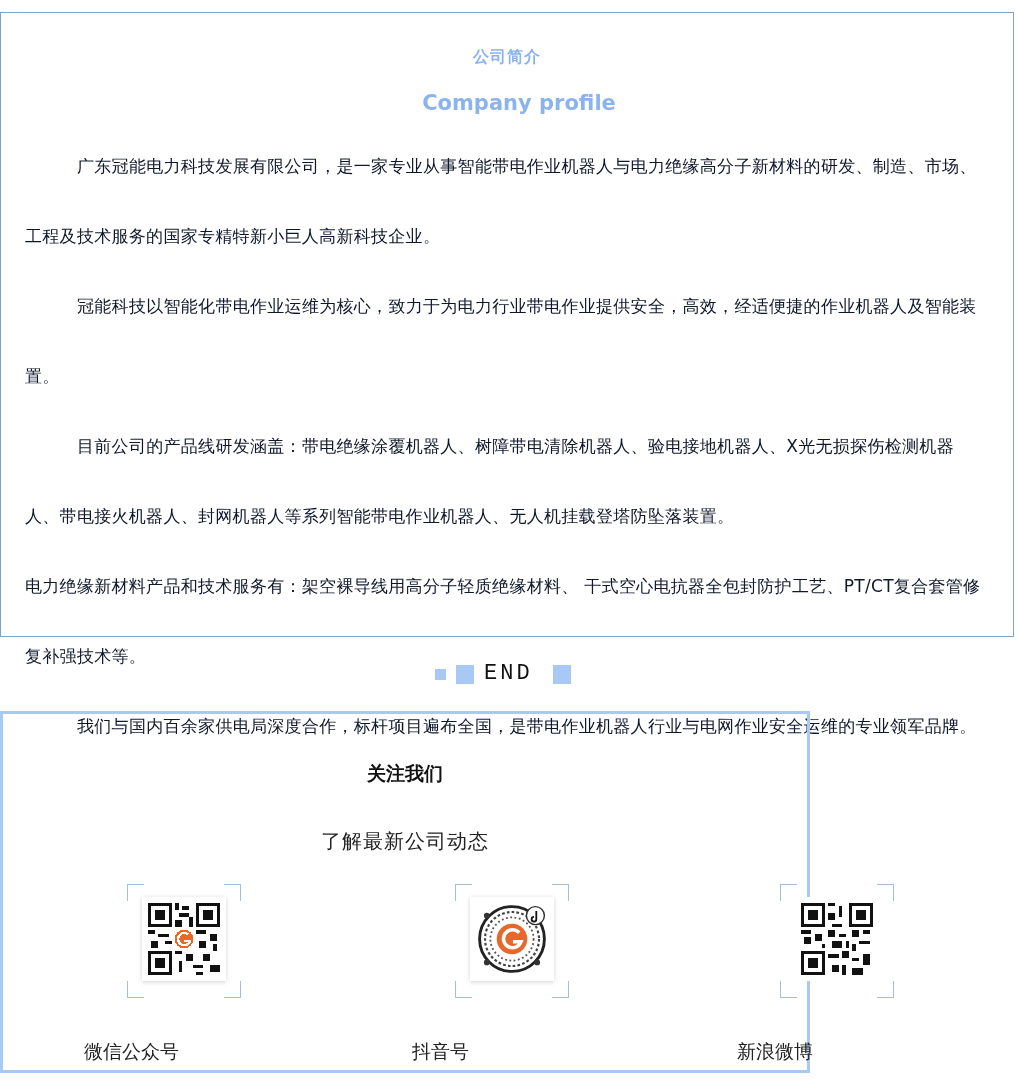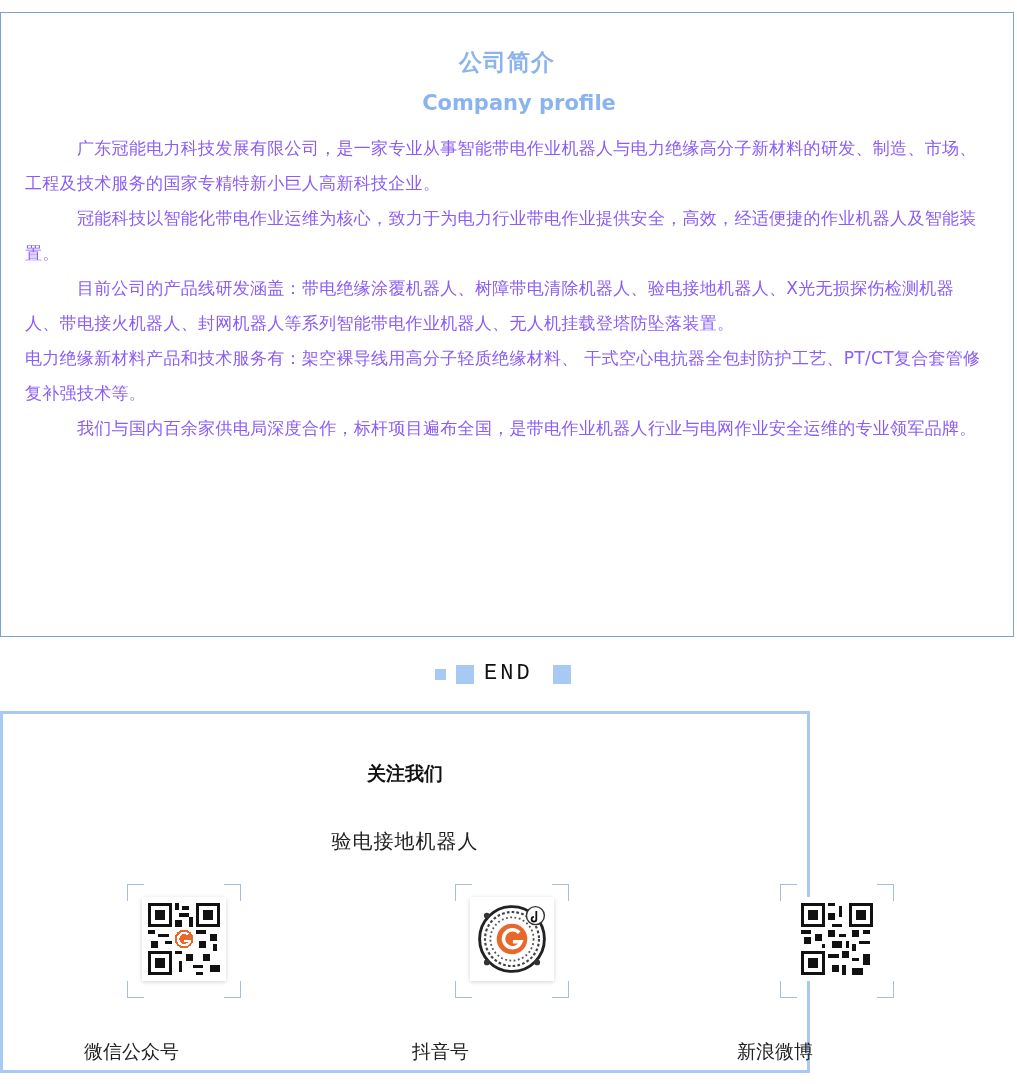--- a/index.html
+++ b/index.html
@@ -7,31 +7,31 @@
       width: 1017px; height: 1084px; position: relative; overflow: hidden;
       font-family: "DejaVu Sans", "Liberation Sans", sans-serif;
       color: #333333;
     }
     .profile-box {
       position: absolute; left: 0; top: 12px; width: 1014px; height: 625px;
       border: 1px solid #7ba3cf; box-sizing: border-box;
     }
     .profile-title {
       position: absolute; left: 0; right: 0; top: 34px; text-align: center;
-      font-size: 23px; font-weight: bold; color: #8bb4ee; letter-spacing: 1px;
+      font-size: 16px; font-weight: bold; color: #8bb4ee; letter-spacing: 1px;
     }
     .profile-subtitle {
       position: absolute; left: 0; right: 0; top: 78px; text-align: center;
       font-size: 21px; font-weight: bold; color: #8bb4ee;
       font-family: "DejaVu Sans", "Liberation Sans", sans-serif;
       padding-left: 24px;
     }
     .profile-body {
       position: absolute; left: 24px; right: 26px; top: 118px;
-      font-size: 17px; line-height: 35px; color: #8b5cf6;
+      font-size: 17px; line-height: 70px; color: #0f172a;
       letter-spacing: 0.3px;
     }
     .profile-body p { margin: 0; }
     .profile-body p.indent { text-indent: 52px; }
 
     .end-row {
       position: absolute; left: 0; right: 0; top: 660px; height: 28px;
     }
     .sq { position: absolute; background: #a9c9f5; }
     .sq-small { left: 435px; top: 9px; width: 11px; height: 11px; }
@@ -90,21 +90,21 @@
 
 <div class="end-row">
   <span class="sq sq-small"></span>
   <span class="sq sq-left"></span>
   <span class="end-text">END</span>
   <span class="sq sq-right"></span>
 </div>
 
 <div class="follow-box">
   <div class="follow-title">关注我们</div>
-  <div class="follow-subtitle">验电接地机器人</div>
+  <div class="follow-subtitle">了解最新公司动态</div>
 
   <div class="qr-card" style="left:124px;">
     <span class="corner c-tl"></span>
     <span class="corner c-tr"></span>
     <span class="corner c-bl"></span>
     <span class="corner c-br"></span>
     <div class="qr-img">
       <svg viewBox="0 0 21 21" shape-rendering="crispEdges">
         <g fill="#111">
           <rect x="0" y="0" width="7" height="7"></rect>

